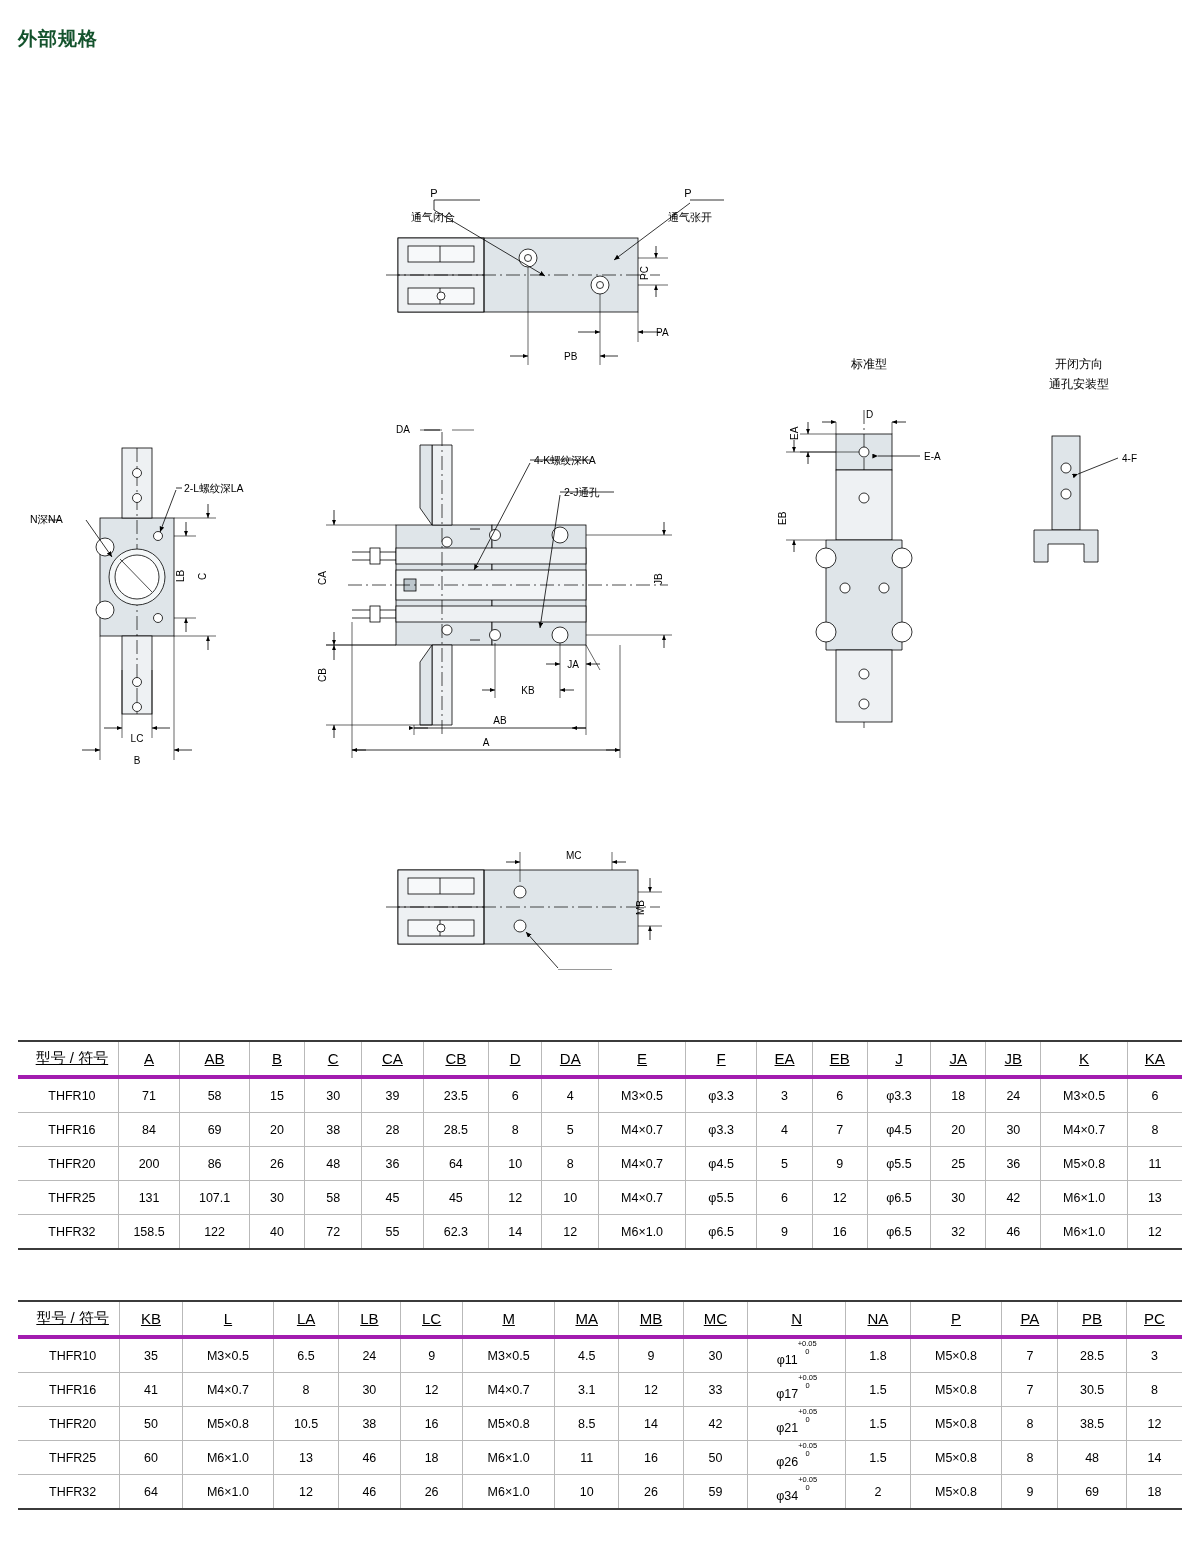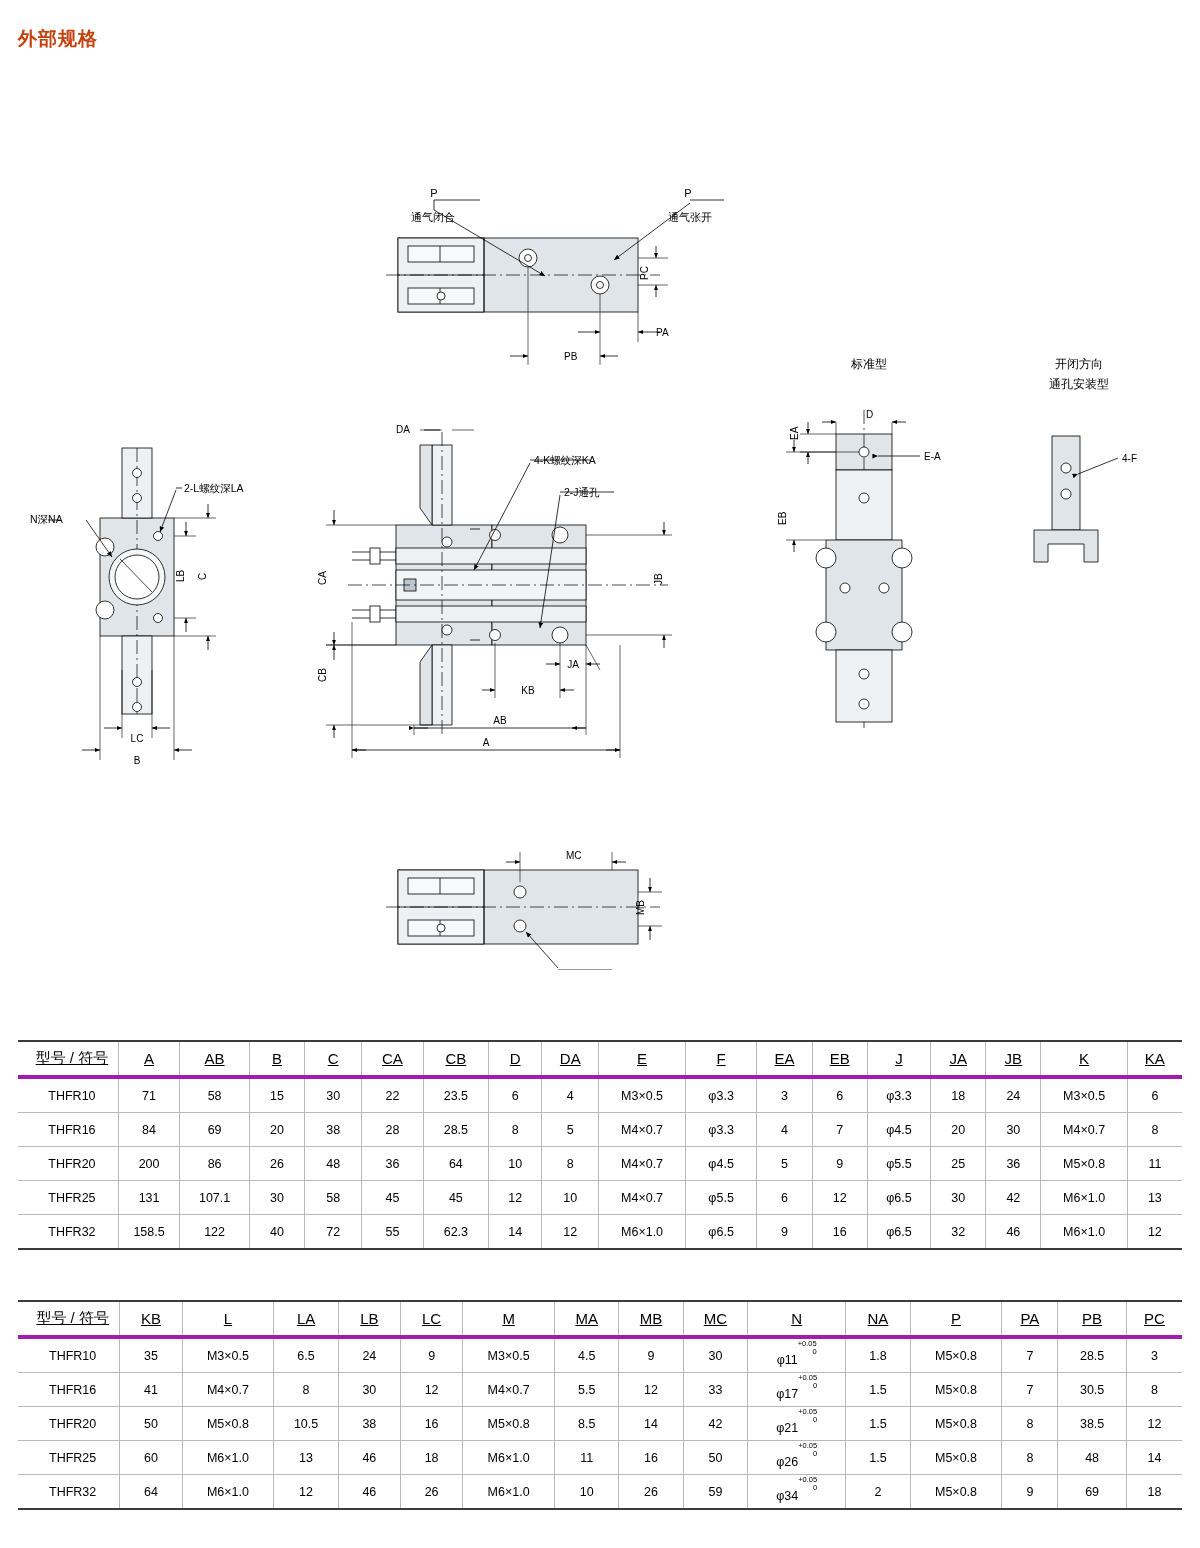--- a/index.html
+++ b/index.html
@@ -19,21 +19,21 @@
     position: relative;
     width: 1200px;
     height: 1548px;
   }
   .page-title {
     position: absolute;
     left: 18px;
     top: 26px;
     font-size: 19px;
     font-weight: bold;
-    color: #c2410c;
+    color: #14532d;
     letter-spacing: 1px;
   }
 
   
   .drawing {
     position: absolute;
     left: 0;
     top: 70px;
     width: 1200px;
     height: 900px;
@@ -80,21 +80,21 @@
     border-right: none;
   }
   .col-model { width: 88px; text-align: left; padding-left: 8px !important; }
   th.col-model { text-align: left; }
   sup.tol {
     font-size: 7.5px;
     line-height: 1;
     position: relative;
     top: -4px;
     display: inline-block;
-    text-align: right;
+    text-align: center;
   }
   sup.tol i { font-style: normal; display: block; }
   .tolwrap { display: inline-block; vertical-align: middle; }
 </style>
 </head>
 <body>
 
 <div id="page">
 
   <div class="page-title">外部规格</div>
@@ -419,21 +419,21 @@
             <th style="width: 52px;">KA</th>
           </tr>
       </thead>
       <tbody>
           <tr>
             <td class="col-model">THFR10</td>
             <td>71</td>
             <td>58</td>
             <td>15</td>
             <td>30</td>
-            <td>22</td>
+            <td>39</td>
             <td>23.5</td>
             <td>6</td>
             <td>4</td>
             <td>M3×0.5</td>
             <td>φ3.3</td>
             <td>3</td>
             <td>6</td>
             <td>φ3.3</td>
             <td>18</td>
             <td>24</td>
@@ -566,21 +566,21 @@
             <td>3</td>
           </tr>
           <tr>
             <td class="col-model">THFR16</td>
             <td>41</td>
             <td>M4×0.7</td>
             <td>8</td>
             <td>30</td>
             <td>12</td>
             <td>M4×0.7</td>
-            <td>5.5</td>
+            <td>3.1</td>
             <td>12</td>
             <td>33</td>
             <td><span class="tolwrap">φ17</span><sup class="tol"><i>+0.05</i><i>0</i></sup></td>
             <td>1.5</td>
             <td>M5×0.8</td>
             <td>7</td>
             <td>30.5</td>
             <td>8</td>
           </tr>
           <tr>

